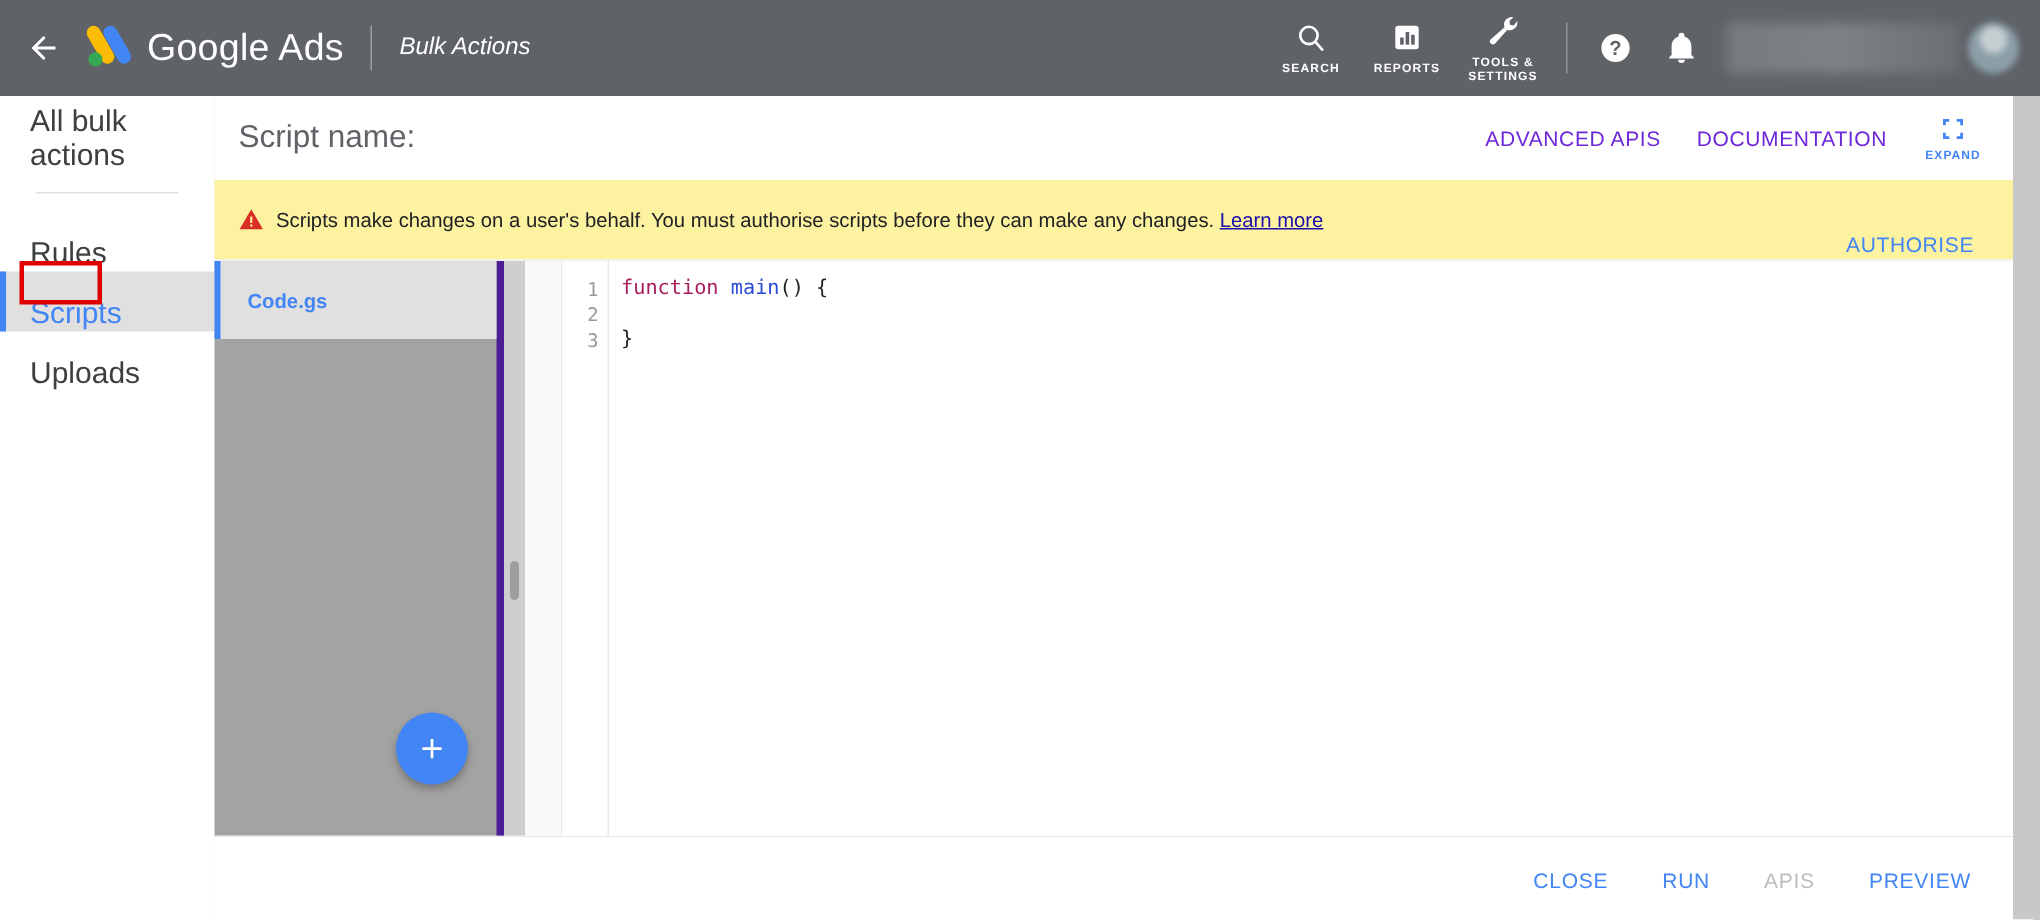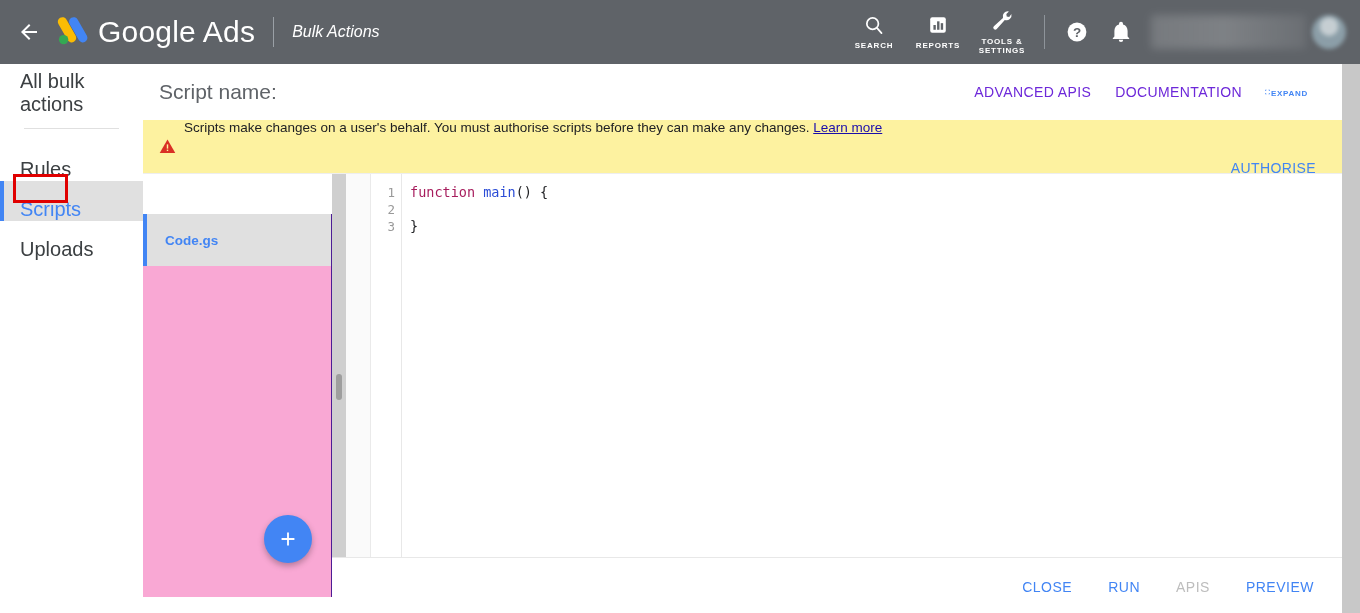--- a/index.html
+++ b/index.html
@@ -16,21 +16,21 @@
     position:absolute;left:0;top:0;width:1360px;height:64px;
     background:#5f6368;display:flex;align-items:center;
   }
   .back-btn{
     width:26px;height:26px;margin-left:16px;margin-right:10px;
     display:flex;align-items:center;justify-content:center;cursor:pointer;
   }
   .back-btn svg{display:block;}
   .gads-logo{width:40px;height:40px;margin-right:6px;position:relative;}
   .gads-text{
-    font-size:30px;color:#fff;letter-spacing:0.2px;white-space:nowrap;
+    font-size:25px;color:#fff;letter-spacing:0.2px;white-space:nowrap;
     font-family:"Liberation Sans", sans-serif;
   }
   .hdr-divider{
     width:1px;height:30px;background:#9aa0a6;margin:0 18px;
   }
   .page-title{font-size:16px;color:#fff;white-space:nowrap;font-style:italic;}
 
   .hdr-right{margin-left:auto;display:flex;align-items:center;height:64px;}
   .hdr-icon-btn{
     display:flex;flex-direction:column;align-items:center;justify-content:center;
@@ -90,46 +90,46 @@
     border:none;border-bottom:1px solid #dadce0;outline:none;background:transparent;
     font-family:"Liberation Sans", sans-serif;font-size:13.5px;color:#202124;
     width:170px;padding:4px 2px 6px 2px;
   }
   .hdr-actions{margin-left:auto;display:flex;align-items:center;padding-right:14px;}
   .txt-link{
     font-size:14px;color:#6d28d9;letter-spacing:.4px;cursor:pointer;
     padding:8px 12px;white-space:nowrap;
   }
   .expand-btn{
-    display:flex;flex-direction:row;align-items:center;justify-content:center;
-    cursor:pointer;color:#4285f4;margin-left:10px;margin-right:20px;width:44px;
+    display:flex;flex-direction:column;align-items:center;justify-content:center;
+    cursor:pointer;color:#4285f4;margin-left:10px;margin-right:4px;width:44px;
   }
   .expand-btn .cap{font-size:8px;letter-spacing:.7px;margin-top:3px;font-weight:bold;}
 
   
   .banner{
-    height:53px;background:#fdf2a0;display:flex;
+    height:53px;background:#fdf2a0;display:flex;align-items:center;
     padding:0 14px 0 16px;box-sizing:border-box;
   }
   .warn-icon{margin-right:8px;display:flex;align-items:center;}
   .banner-text{font-size:13.5px;color:#202124;}
   .banner-text .lm{color:#1a0dab;text-decoration:underline;cursor:pointer;}
   .authorise{
     margin-left:auto;font-size:14px;color:#4285f4;letter-spacing:.4px;
     cursor:pointer;padding:8px 12px;font-weight:normal;margin-top:32px;
   }
 
   
   .editor-wrap{
     position:relative;height:383px;display:flex;background:#fff;
     border-top:1px solid #eee;
   }
   .file-panel{
-    position:relative;width:188px;height:383px;background:#f9a8d4;
-    border-right:1px solid #4c1d95;flex:0 0 188px;margin-top:40px;
+    position:relative;width:188px;height:383px;background:#a3a3a3;
+    border-right:5px solid #4c1d95;flex:0 0 188px;
   }
   .file-item{
     position:relative;height:52px;display:flex;align-items:center;
     padding-left:22px;font-size:13.5px;color:#3c4043;cursor:pointer;box-sizing:border-box;
   }
   .file-item.selected{background:#e0e0e0;color:#4285f4;font-weight:bold;}
   .file-item.selected::before{
     content:"";position:absolute;left:0;top:0;width:4px;height:100%;background:#4285f4;
   }
   .fab{

